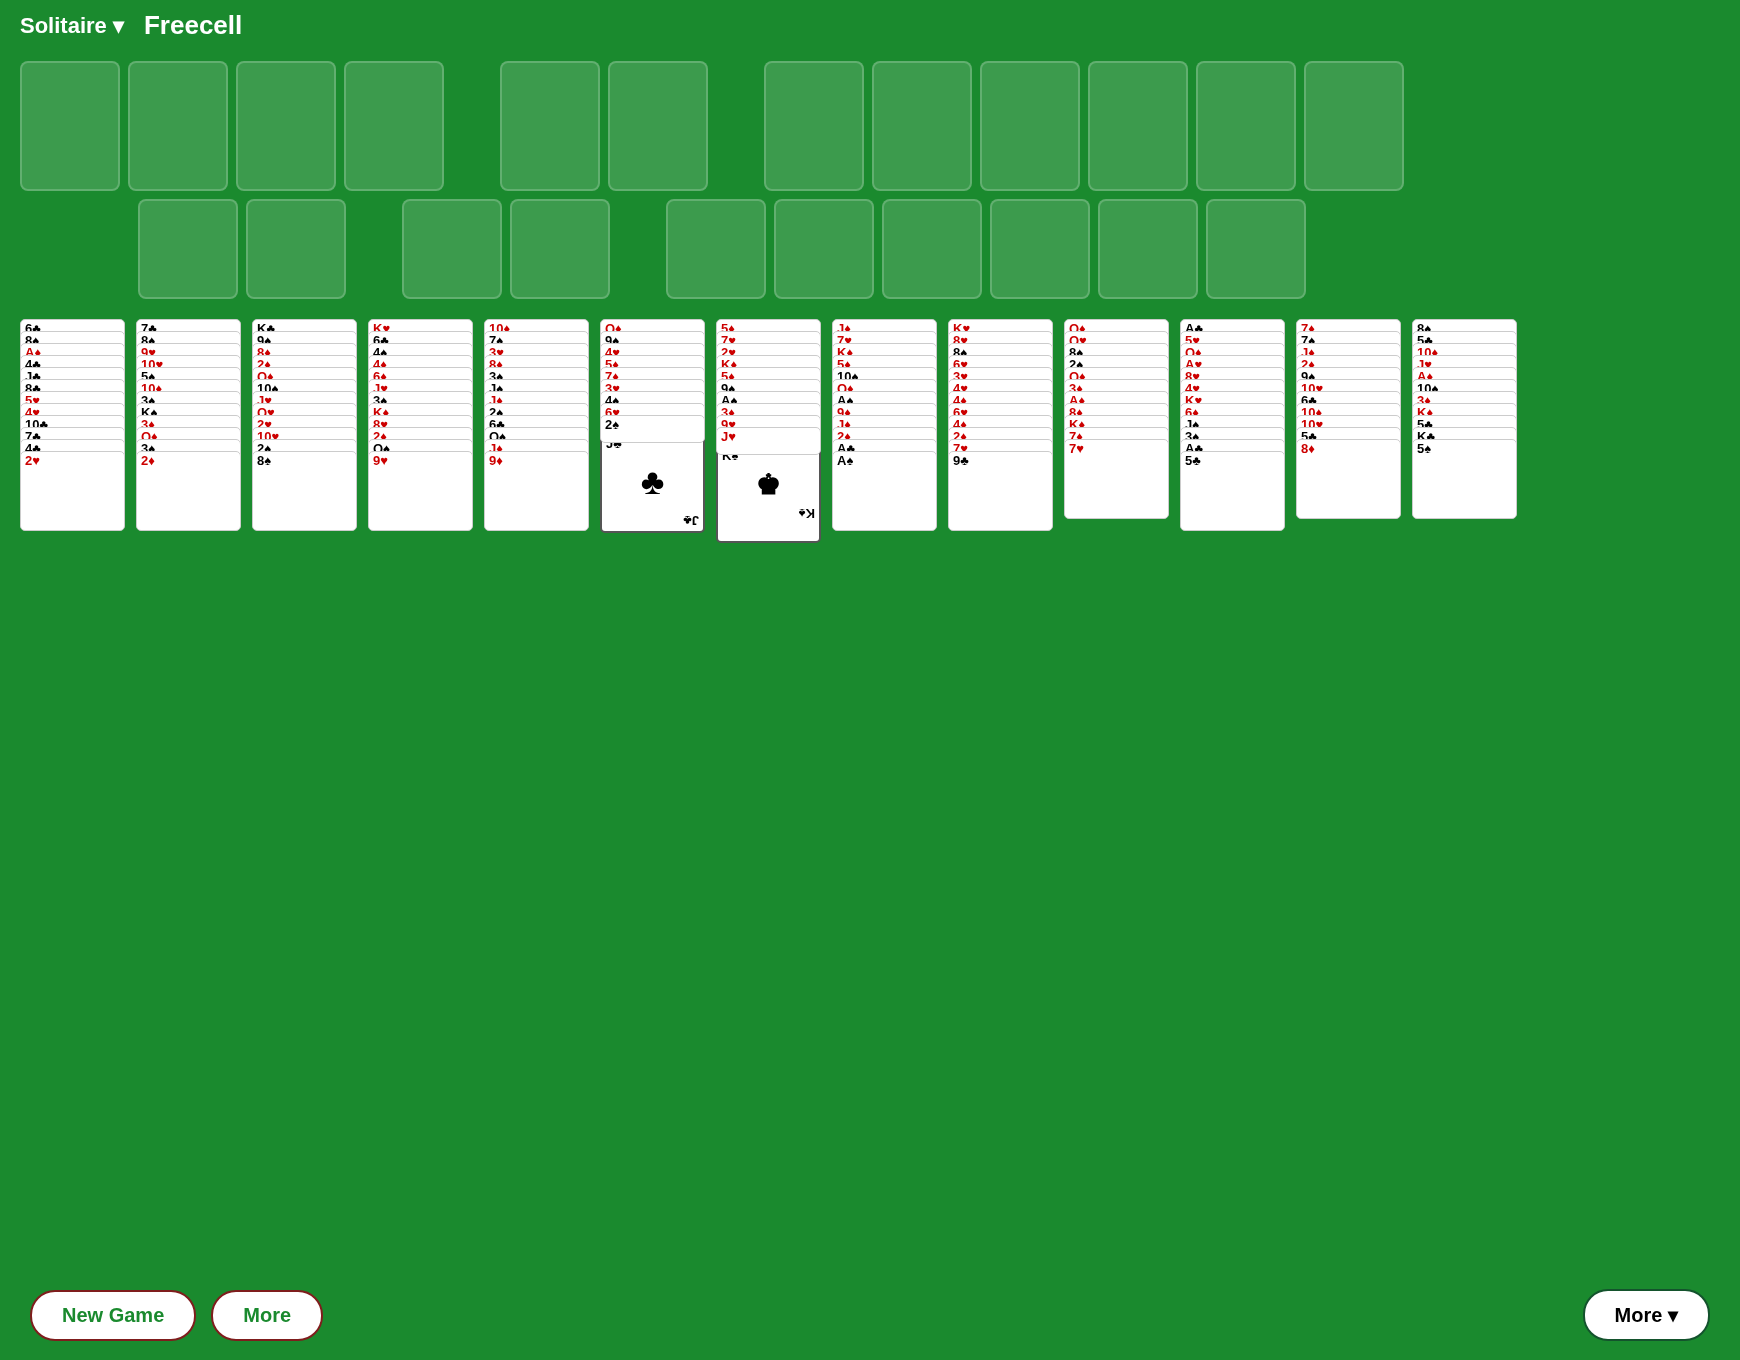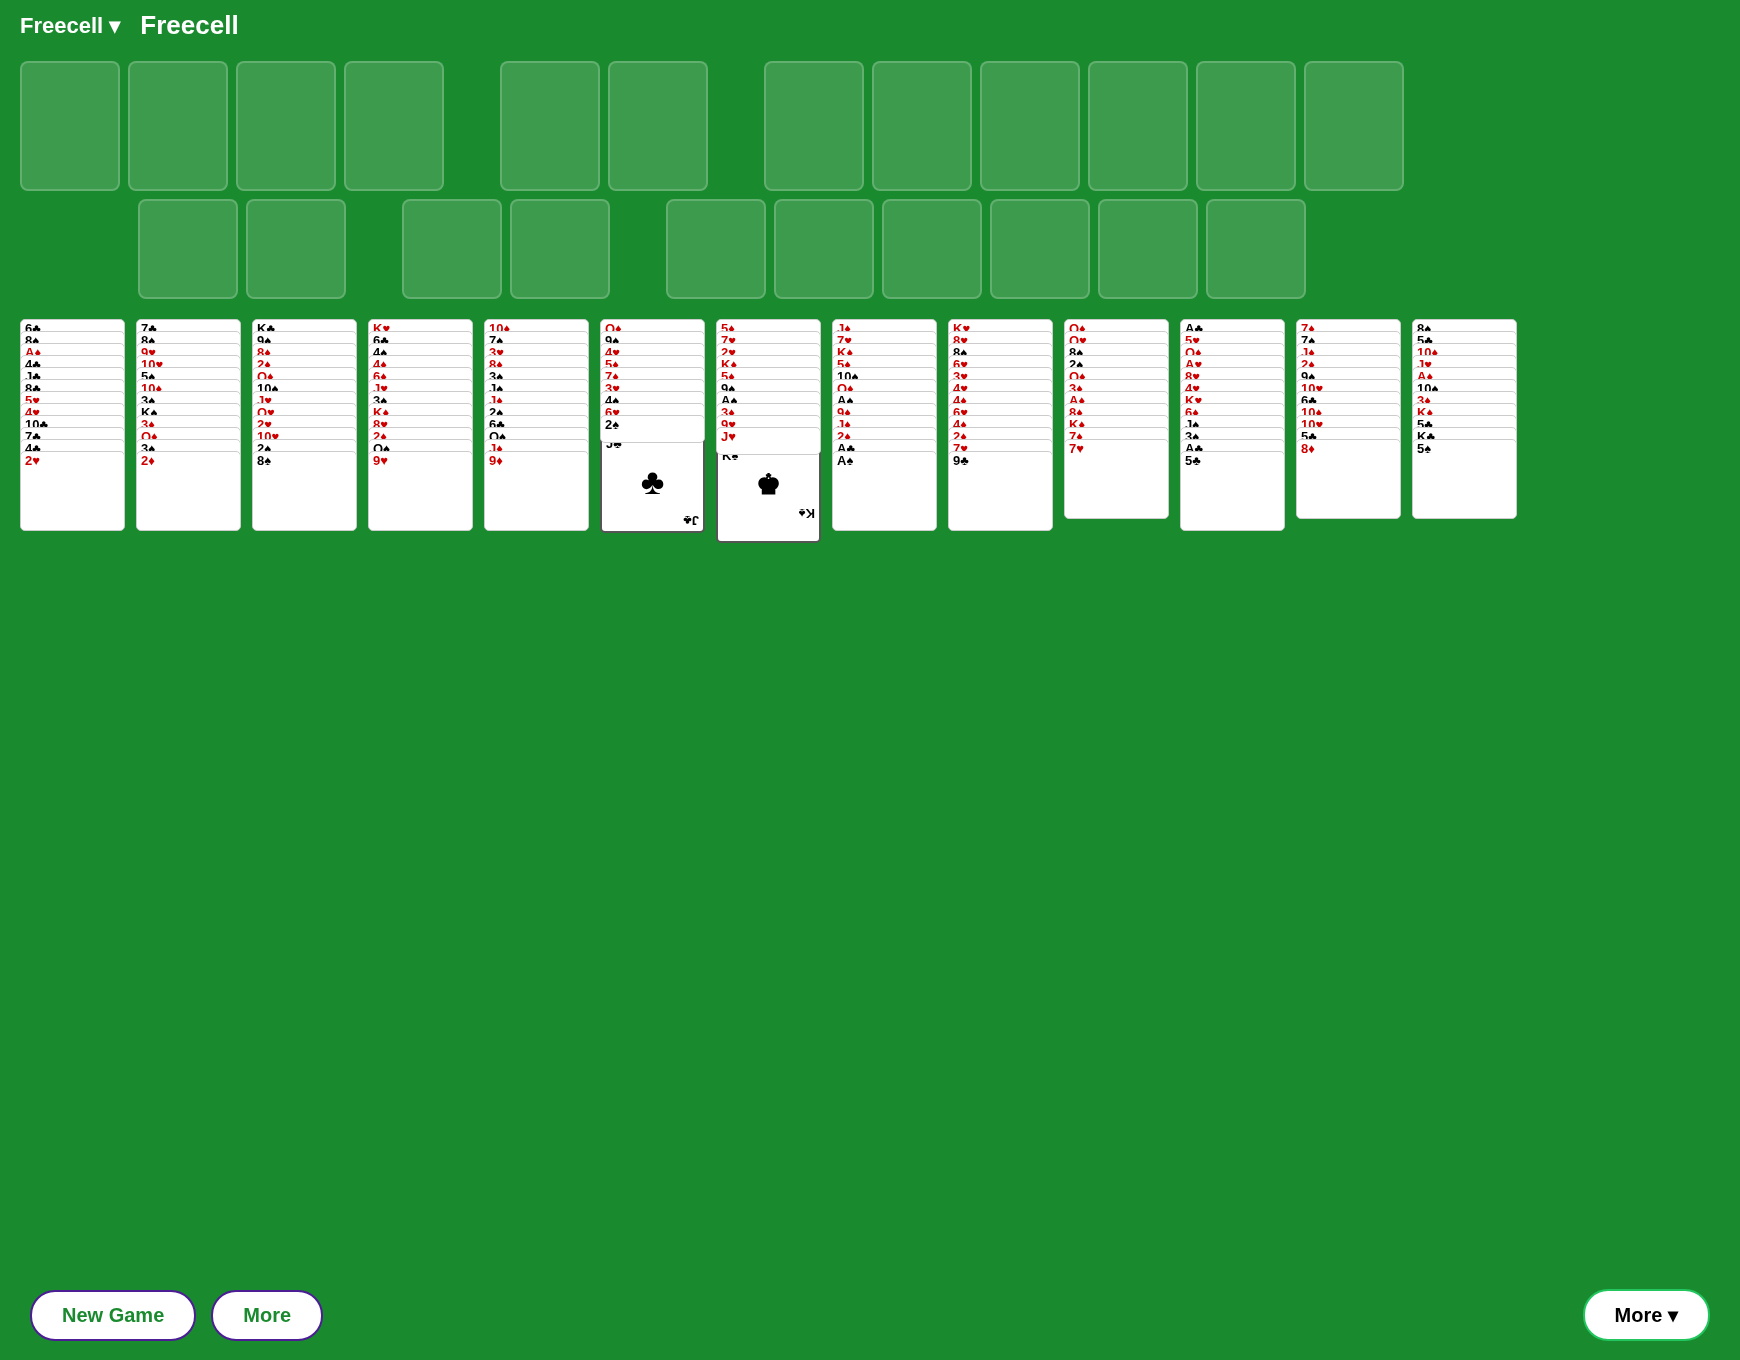--- a/index.html
+++ b/index.html
@@ -99,43 +99,43 @@
       background: #1a8a2e;
       display: flex;
       align-items: center;
       padding: 0 30px;
       justify-content: space-between;
     }
     .bottom-left { display: flex; gap: 15px; }
     .btn {
       background: white;
       color: #1a8a2e;
-      border: 2px solid #4c1d95;
+      border: 2px solid #7f1d1d;
       border-radius: 25px;
       padding: 12px 30px;
       font-size: 20px;
       font-weight: bold;
       cursor: pointer;
     }
     .btn-more {
       background: white;
       color: #000;
-      border: 2px solid #22c55e;
+      border: 2px solid #14532d;
       border-radius: 25px;
       padding: 12px 30px;
       font-size: 20px;
       font-weight: bold;
       cursor: pointer;
     }
   </style>
 </head>
 <body>
 
 <div id="header">
-  <div id="solitaire-title">Freecell ▾</div>
+  <div id="solitaire-title">Solitaire ▾</div>
   <div id="freecell-title">Freecell</div>
 </div>
 
 <div class="top-rows">
 
   <div class="card-row">
     <div class="empty-slot"></div>
     <div class="empty-slot"></div>
     <div class="empty-slot"></div>
     <div class="empty-slot"></div>

